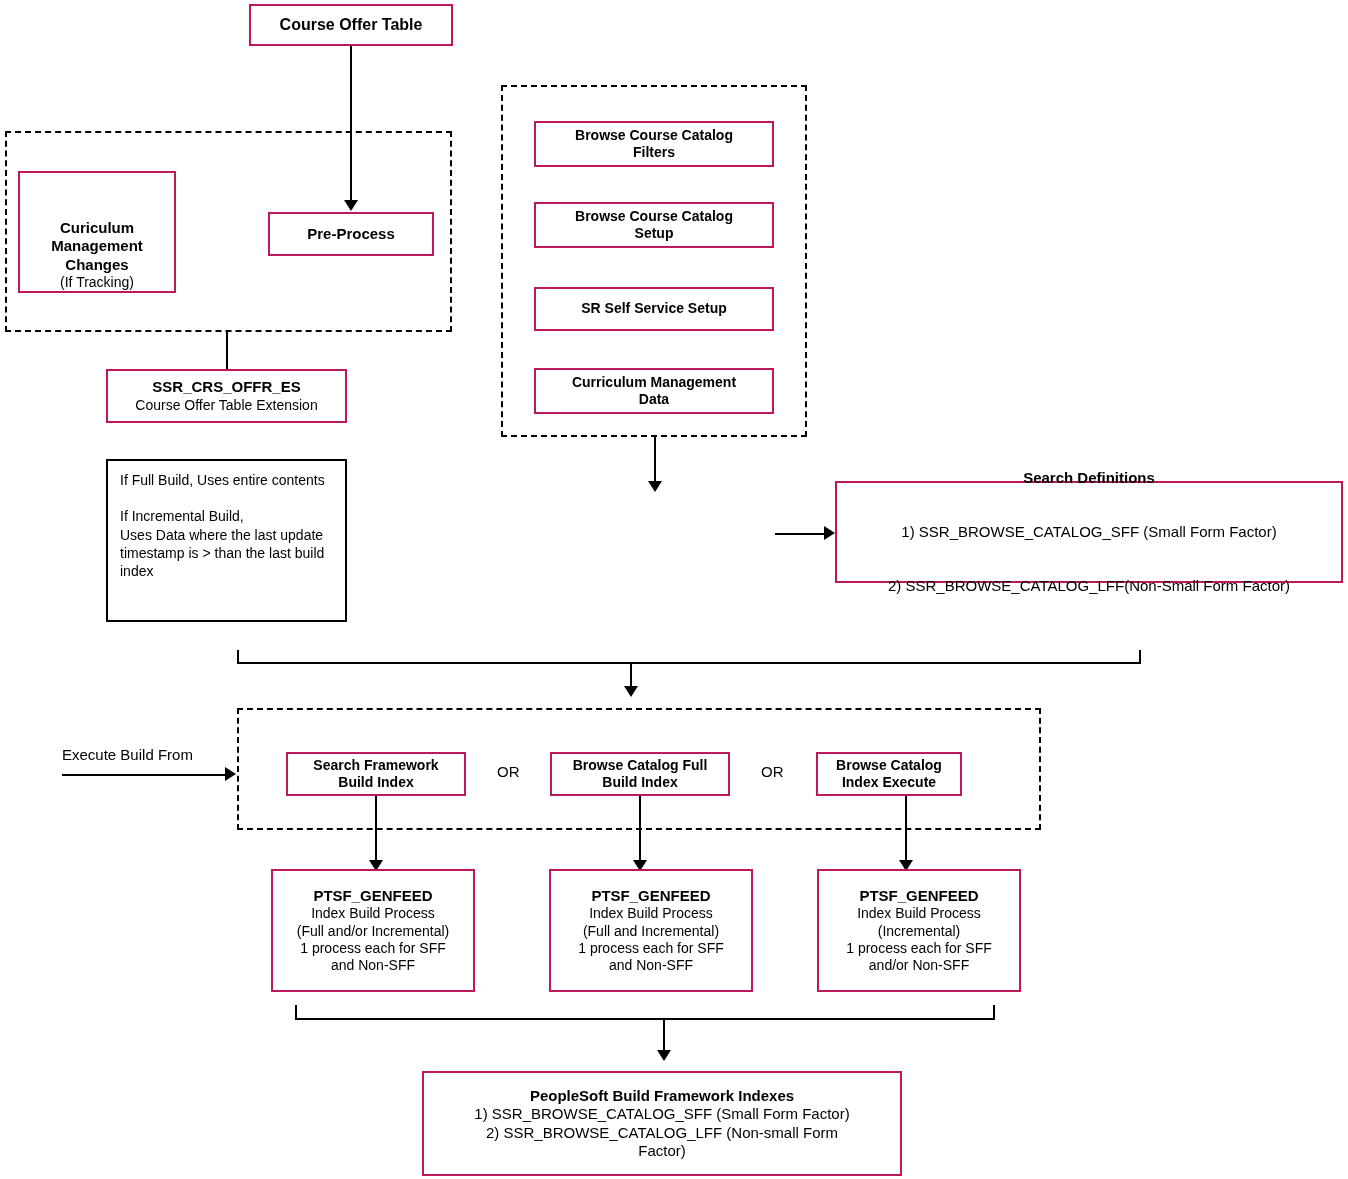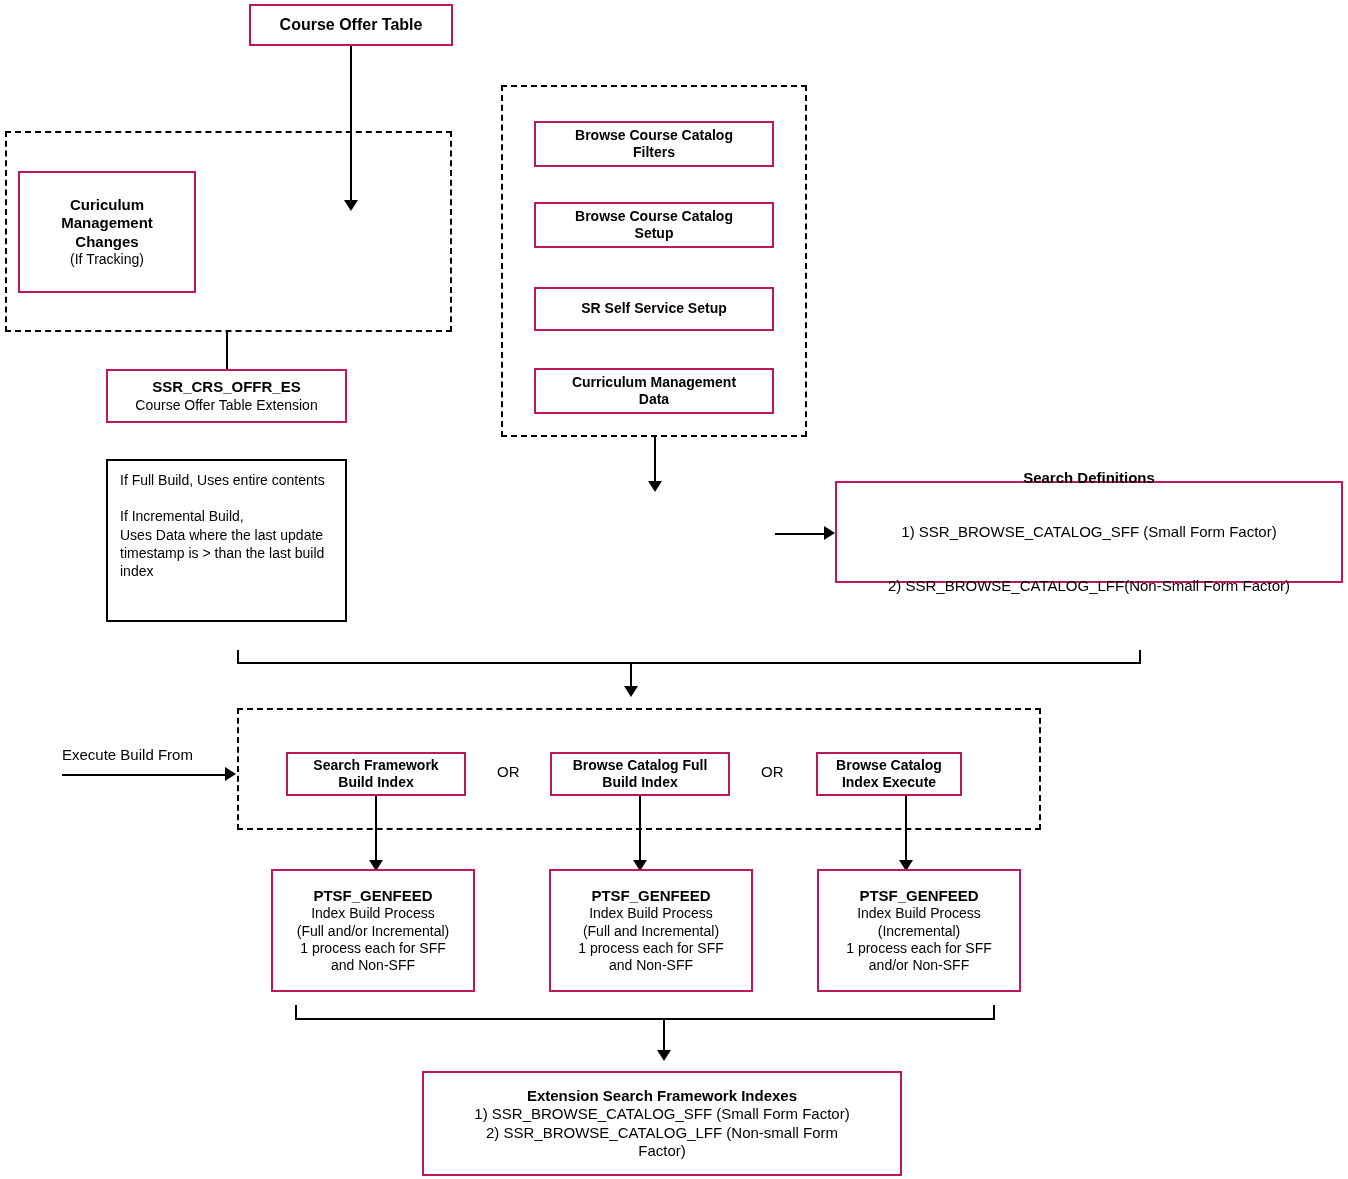--- a/index.html
+++ b/index.html
@@ -100,27 +100,30 @@
 
   <div class="box fs16" style="left:249px; top:4px; width:204px; height:42px;">
     <span class="t-bold">Course Offer Table</span>
   </div>
 
   <div class="line-v" style="left:350px; top:46px; height:157px;"></div>
   <div class="arrow-down" style="left:344px; top:200px;"></div>
 
   <div class="dashed" style="left:5px; top:131px; width:447px; height:201px;"></div>
 
-  <div class="box fs15" style="left:18px; top:171px; width:178px; height:122px;">
+  <div class="box fs15" style="left:18px; top:171px; width:158px; height:122px;justify-content:flex-end;">
     <span class="t-bold">Curiculum</span>
     <span class="t-bold">Management</span>
     <span class="t-bold">Changes</span>
     <span class="t-norm fs14">(If Tracking)</span>
   </div>
 
+  <div class="box fs15" style="left:268px; top:212px; width:166px; height:44px;">
+    <span class="t-bold">Pre-Process</span>
+  </div>
 
   <div class="line-v" style="left:226px; top:332px; height:37px;"></div>
 
   <div class="box" style="left:106px; top:369px; width:241px; height:54px;">
     <span class="t-bold fs15">SSR_CRS_OFFR_ES</span>
     <span class="t-norm fs14">Course Offer Table Extension</span>
   </div>
 
   <div class="note fs14" style="left:106px; top:459px; width:241px; height:163px;">If Full Build, Uses entire contents
 
@@ -221,19 +224,19 @@
     <span class="t-norm">(Incremental)</span>
     <span class="t-norm">1 process each for SFF</span>
     <span class="t-norm">and/or Non-SFF</span>
   </div>
 
   <div class="bracket" style="left:295px; top:1005px; width:700px; height:15px;"></div>
   <div class="line-v" style="left:663px; top:1019px; height:38px;"></div>
   <div class="arrow-down" style="left:657px; top:1050px;"></div>
 
   <div class="box" style="left:422px; top:1071px; width:480px; height:105px;">
-    <span class="t-bold fs15">Extension Search Framework Indexes</span>
+    <span class="t-bold fs15">PeopleSoft Build Framework Indexes</span>
     <span class="t-norm fs15">1) SSR_BROWSE_CATALOG_SFF (Small Form Factor)</span>
     <span class="t-norm fs15">2) SSR_BROWSE_CATALOG_LFF (Non-small Form</span>
     <span class="t-norm fs15">Factor)</span>
   </div>
 
 </div>
 
 </body></html>

